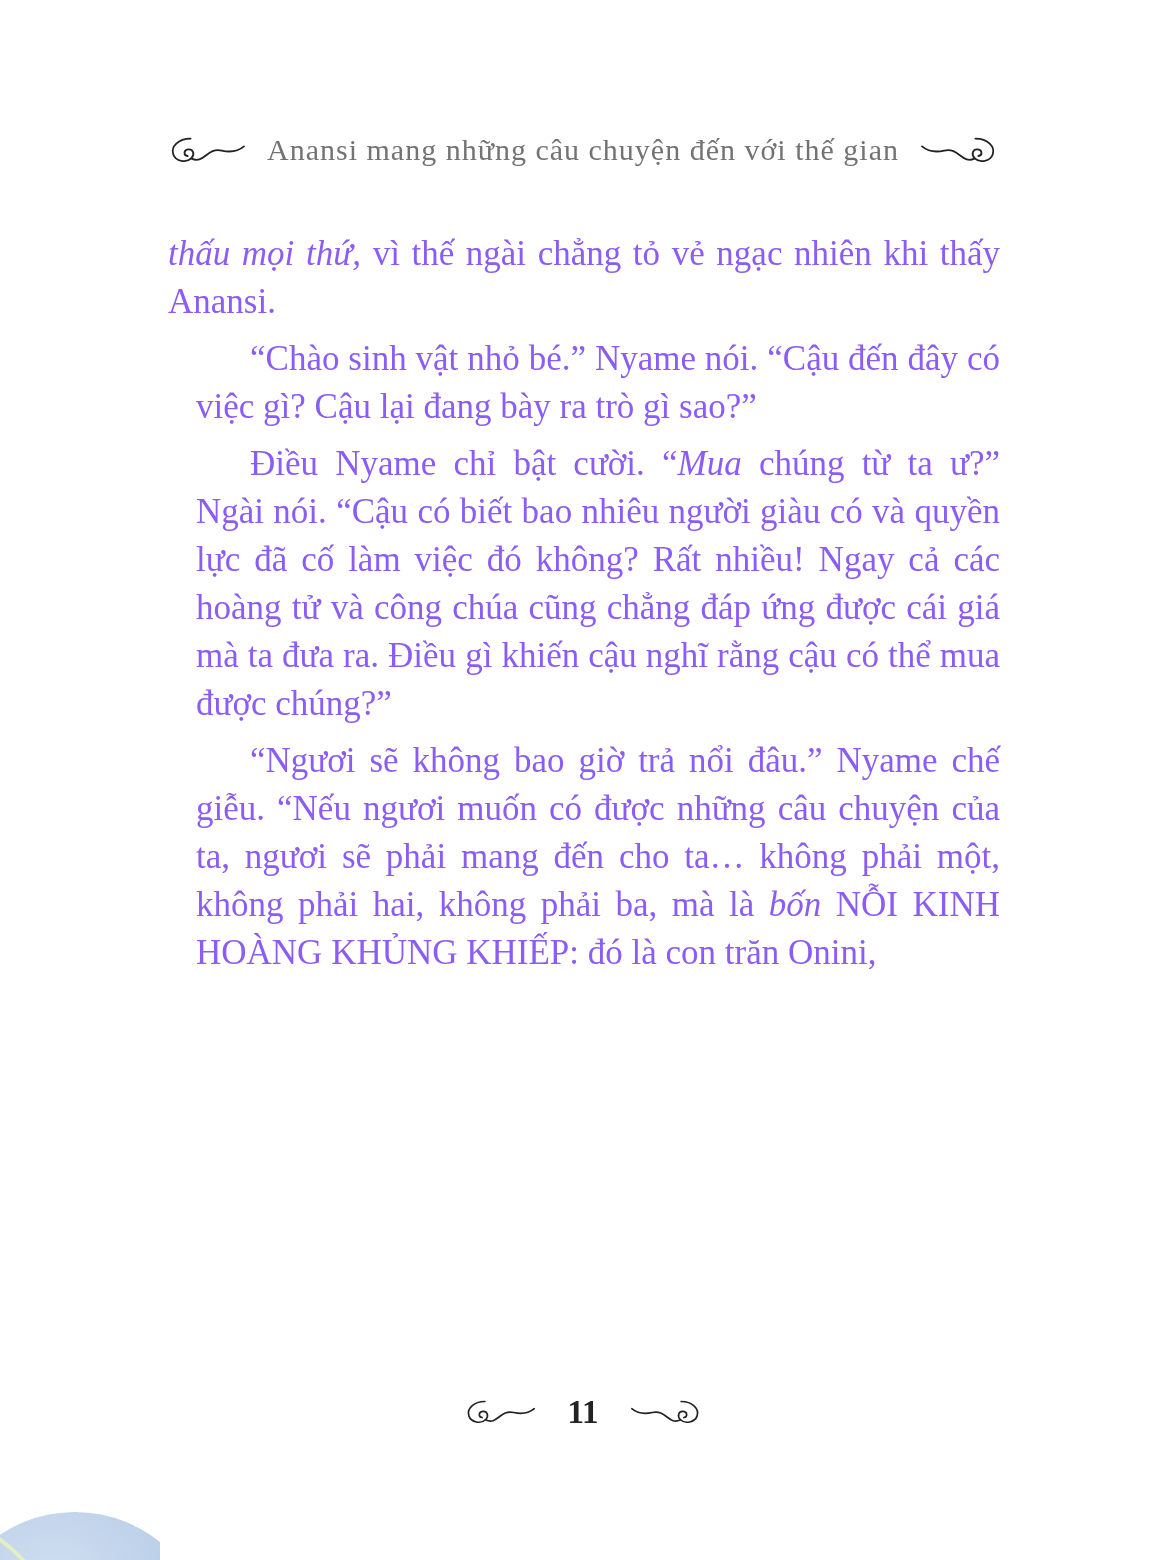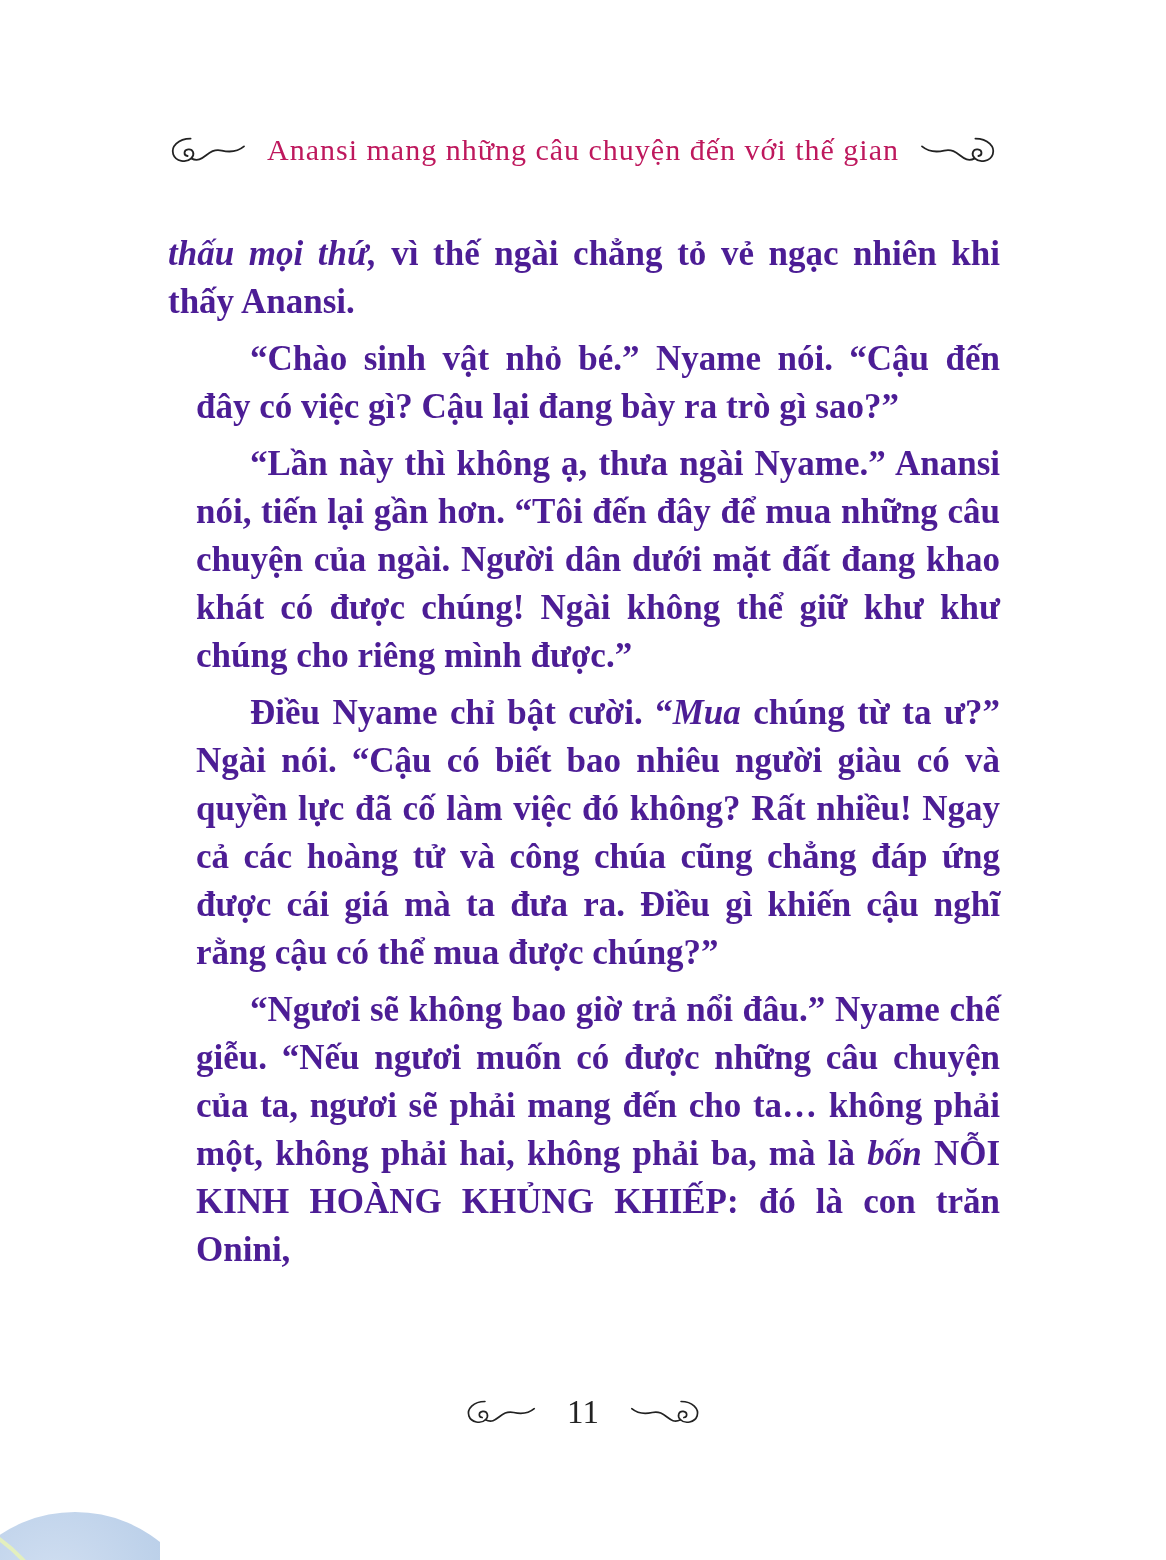--- a/index.html
+++ b/index.html
@@ -23,21 +23,21 @@
     left: 0;
     right: 0;
     display: flex;
     justify-content: center;
     align-items: center;
     gap: 20px;
   }
   .running-head .title {
     font-size: 30px;
     letter-spacing: 1px;
-    color: #be185d;
+    color: #737373;
     white-space: nowrap;
   }
 
   
   .flourish {
     width: 78px;
     height: 48px;
     flex: 0 0 auto;
   }
   .flourish svg { width: 100%; height: 100%; display: block; }
@@ -48,41 +48,41 @@
     position: absolute;
     top: 230px;
     left: 168px;
     width: 832px;
   }
   .page-body p {
     margin: 0 0 9px 0;
     font-size: 35px;
     line-height: 48px;
     text-align: justify;
-    color: #4c1d95;
-    font-weight: bold;
+    color: #8b5cf6;
   }
   .page-body p.indented { text-indent: 54px; margin-left: 28px; }
   .page-body .seg-italic { font-style: italic; }
 
   
   .page-footer {
     position: absolute;
     top: 1390px;
     left: 0;
     right: 0;
     display: flex;
     justify-content: center;
     align-items: center;
     gap: 30px;
   }
   .page-footer .flourish { width: 72px; height: 44px; }
   .page-footer .page-number {
     font-size: 33px;
     color: #232323;
+    font-weight: bold;
   }
 
   
   .blob-wrap {
     position: absolute;
     left: 0;
     bottom: 0;
     width: 160px;
     height: 58px;
     overflow: hidden;
@@ -132,21 +132,20 @@
   <span class="flourish mirrored">
     <svg viewBox="0 0 130 52">
         <use href="#flourish-glyph"></use>
       </svg>
   </span>
 </div>
 
 <main class="page-body" id="page-body">
     <p><span class="seg-italic">thấu mọi thứ,</span><span> vì thế ngài chẳng tỏ vẻ ngạc nhiên khi thấy Anansi.</span></p>
     <p class="indented"><span>“Chào sinh vật nhỏ bé.” Nyame nói. “Cậu đến đây có việc gì? Cậu lại đang bày ra trò gì sao?”</span></p>
-    <p class="indented"><span>“Lần này thì không ạ, thưa ngài Nyame.” Anansi nói, tiến lại gần hơn. “Tôi đến đây để mua những câu chuyện của ngài. Người dân dưới mặt đất đang khao khát có được chúng! Ngài không thể giữ khư khư chúng cho riêng mình được.”</span></p>
     <p class="indented"><span>Điều Nyame chỉ bật cười. “</span><span class="seg-italic">Mua</span><span> chúng từ ta ư?” Ngài nói. “Cậu có biết bao nhiêu người giàu có và quyền lực đã cố làm việc đó không? Rất nhiều! Ngay cả các hoàng tử và công chúa cũng chẳng đáp ứng được cái giá mà ta đưa ra. Điều gì khiến cậu nghĩ rằng cậu có thể mua được chúng?”</span></p>
     <p class="indented"><span>“Ngươi sẽ không bao giờ trả nổi đâu.” Nyame chế giễu. “Nếu ngươi muốn có được những câu chuyện của ta, ngươi sẽ phải mang đến cho ta… không phải một, không phải hai, không phải ba, mà là </span><span class="seg-italic">bốn</span><span> NỖI KINH HOÀNG KHỦNG KHIẾP: đó là con trăn Onini,</span></p>
   </main>
 
 <div class="page-footer">
   <span class="flourish">
     <svg viewBox="0 0 130 52">
         <use href="#flourish-glyph"></use>
       </svg>
   </span>

